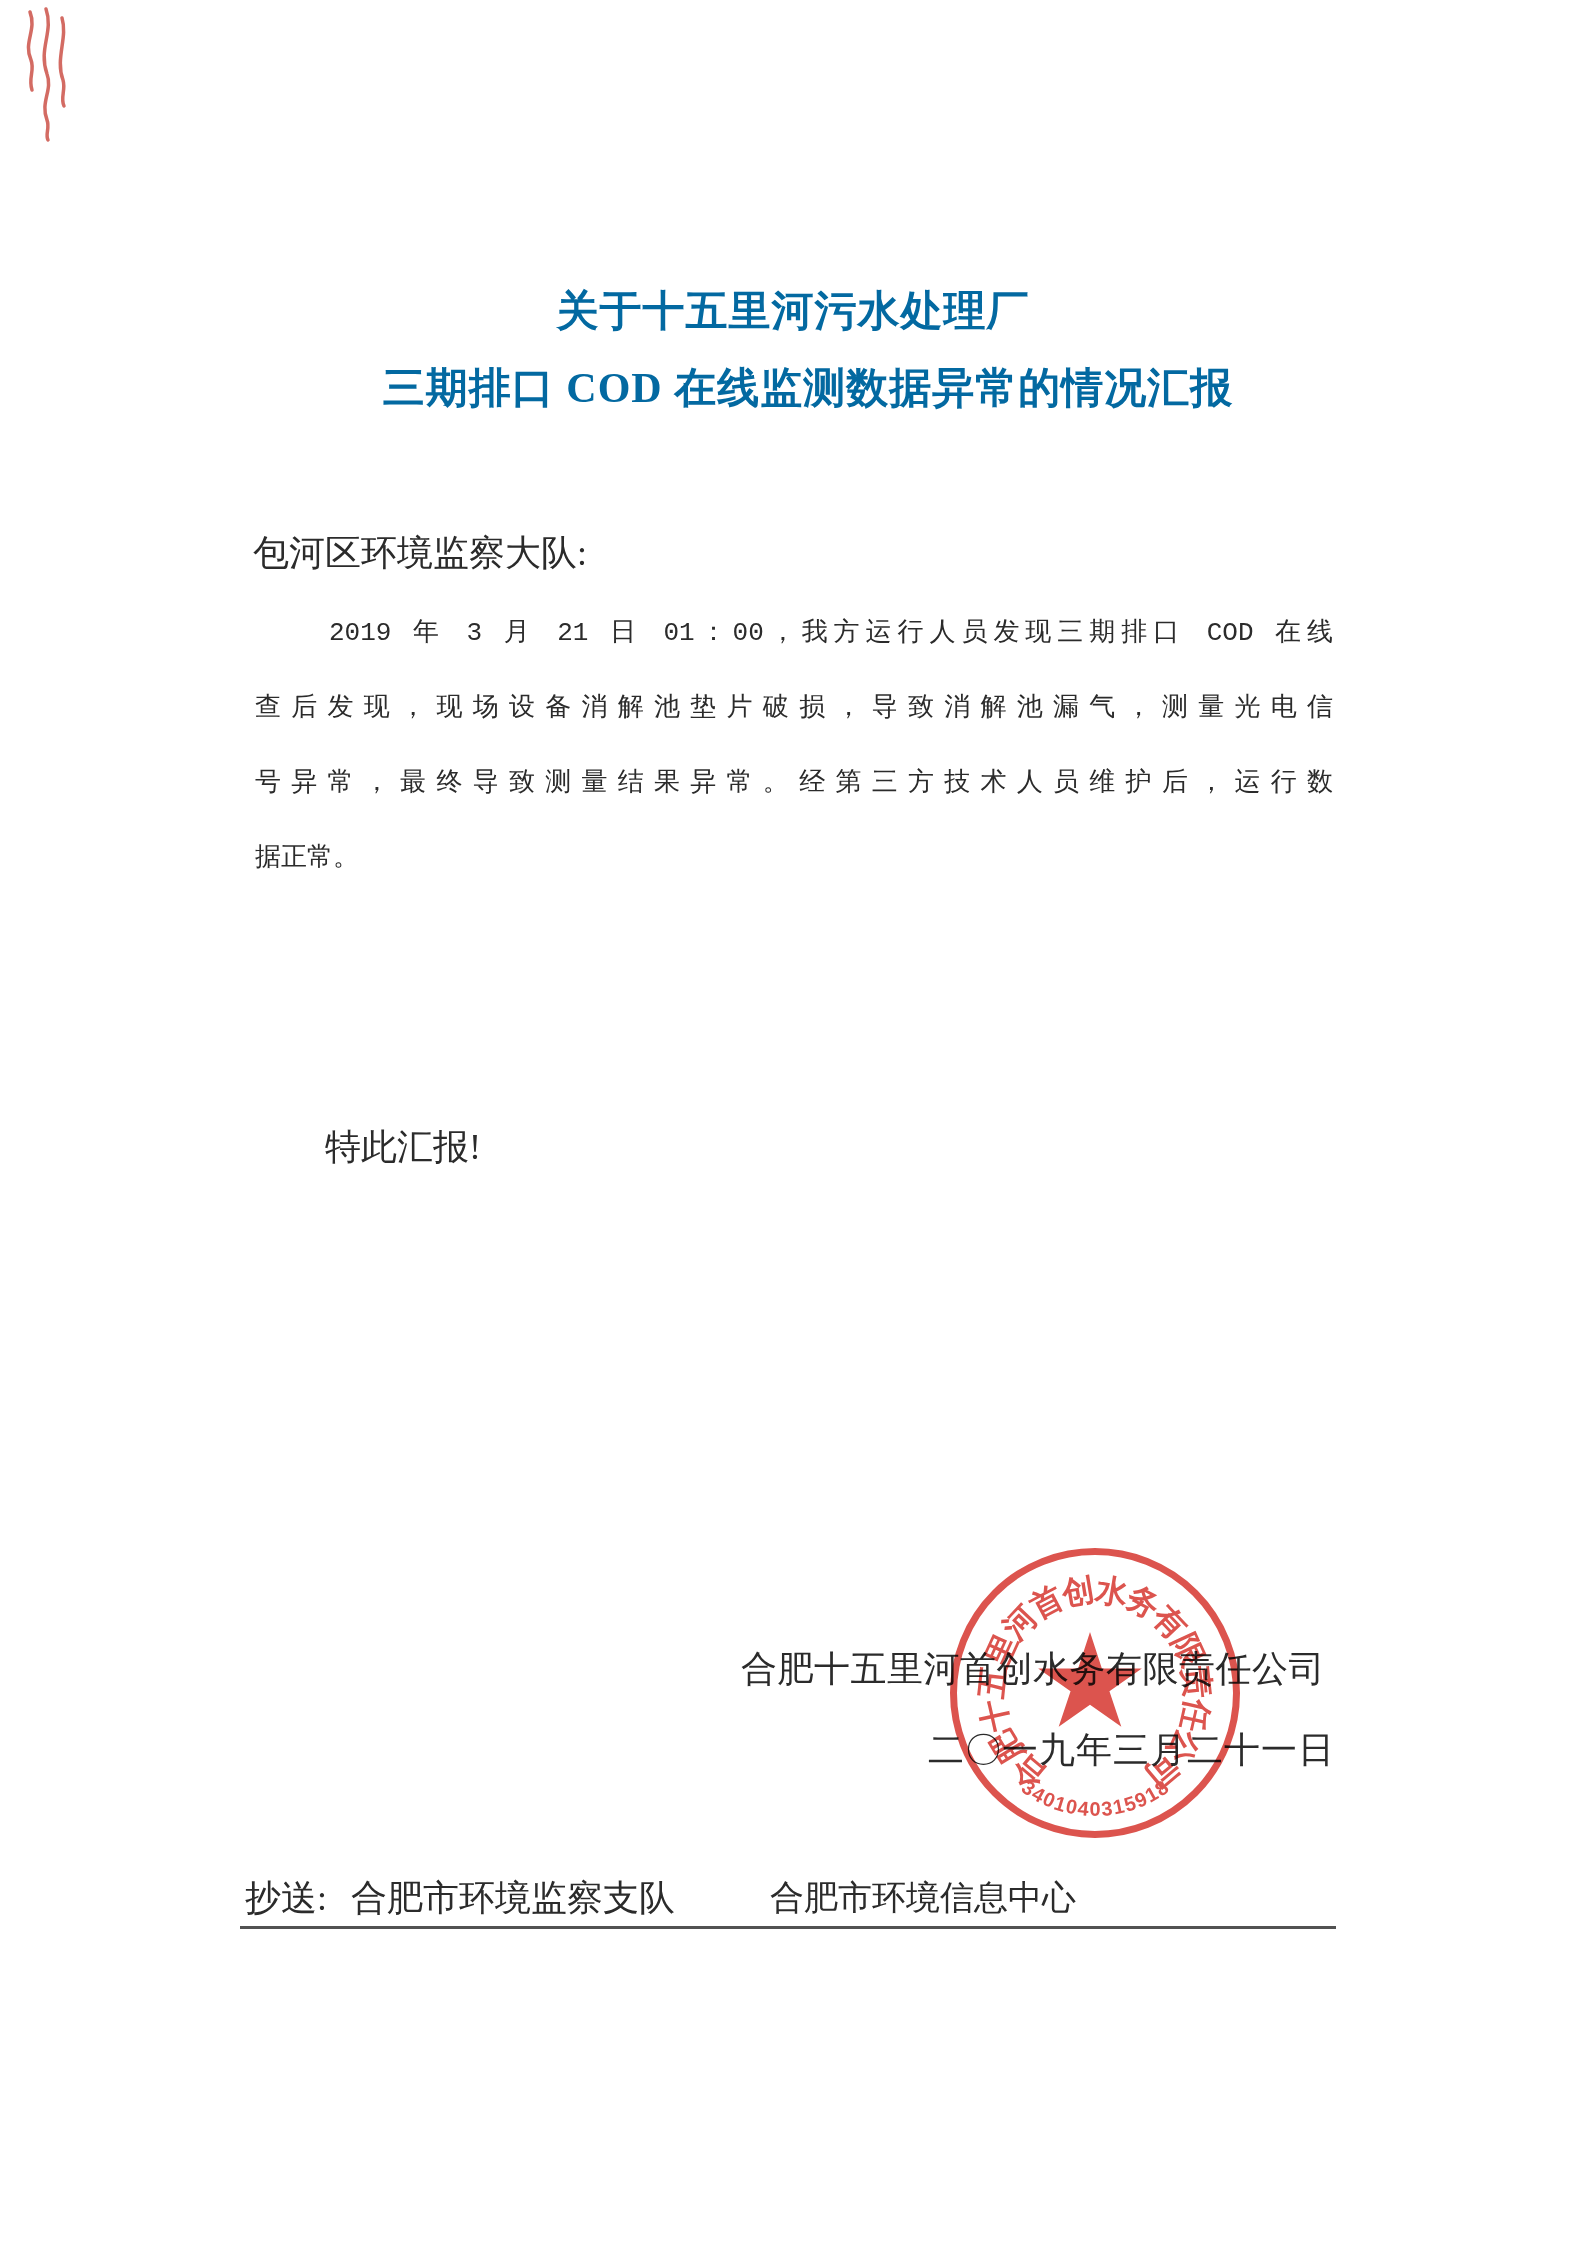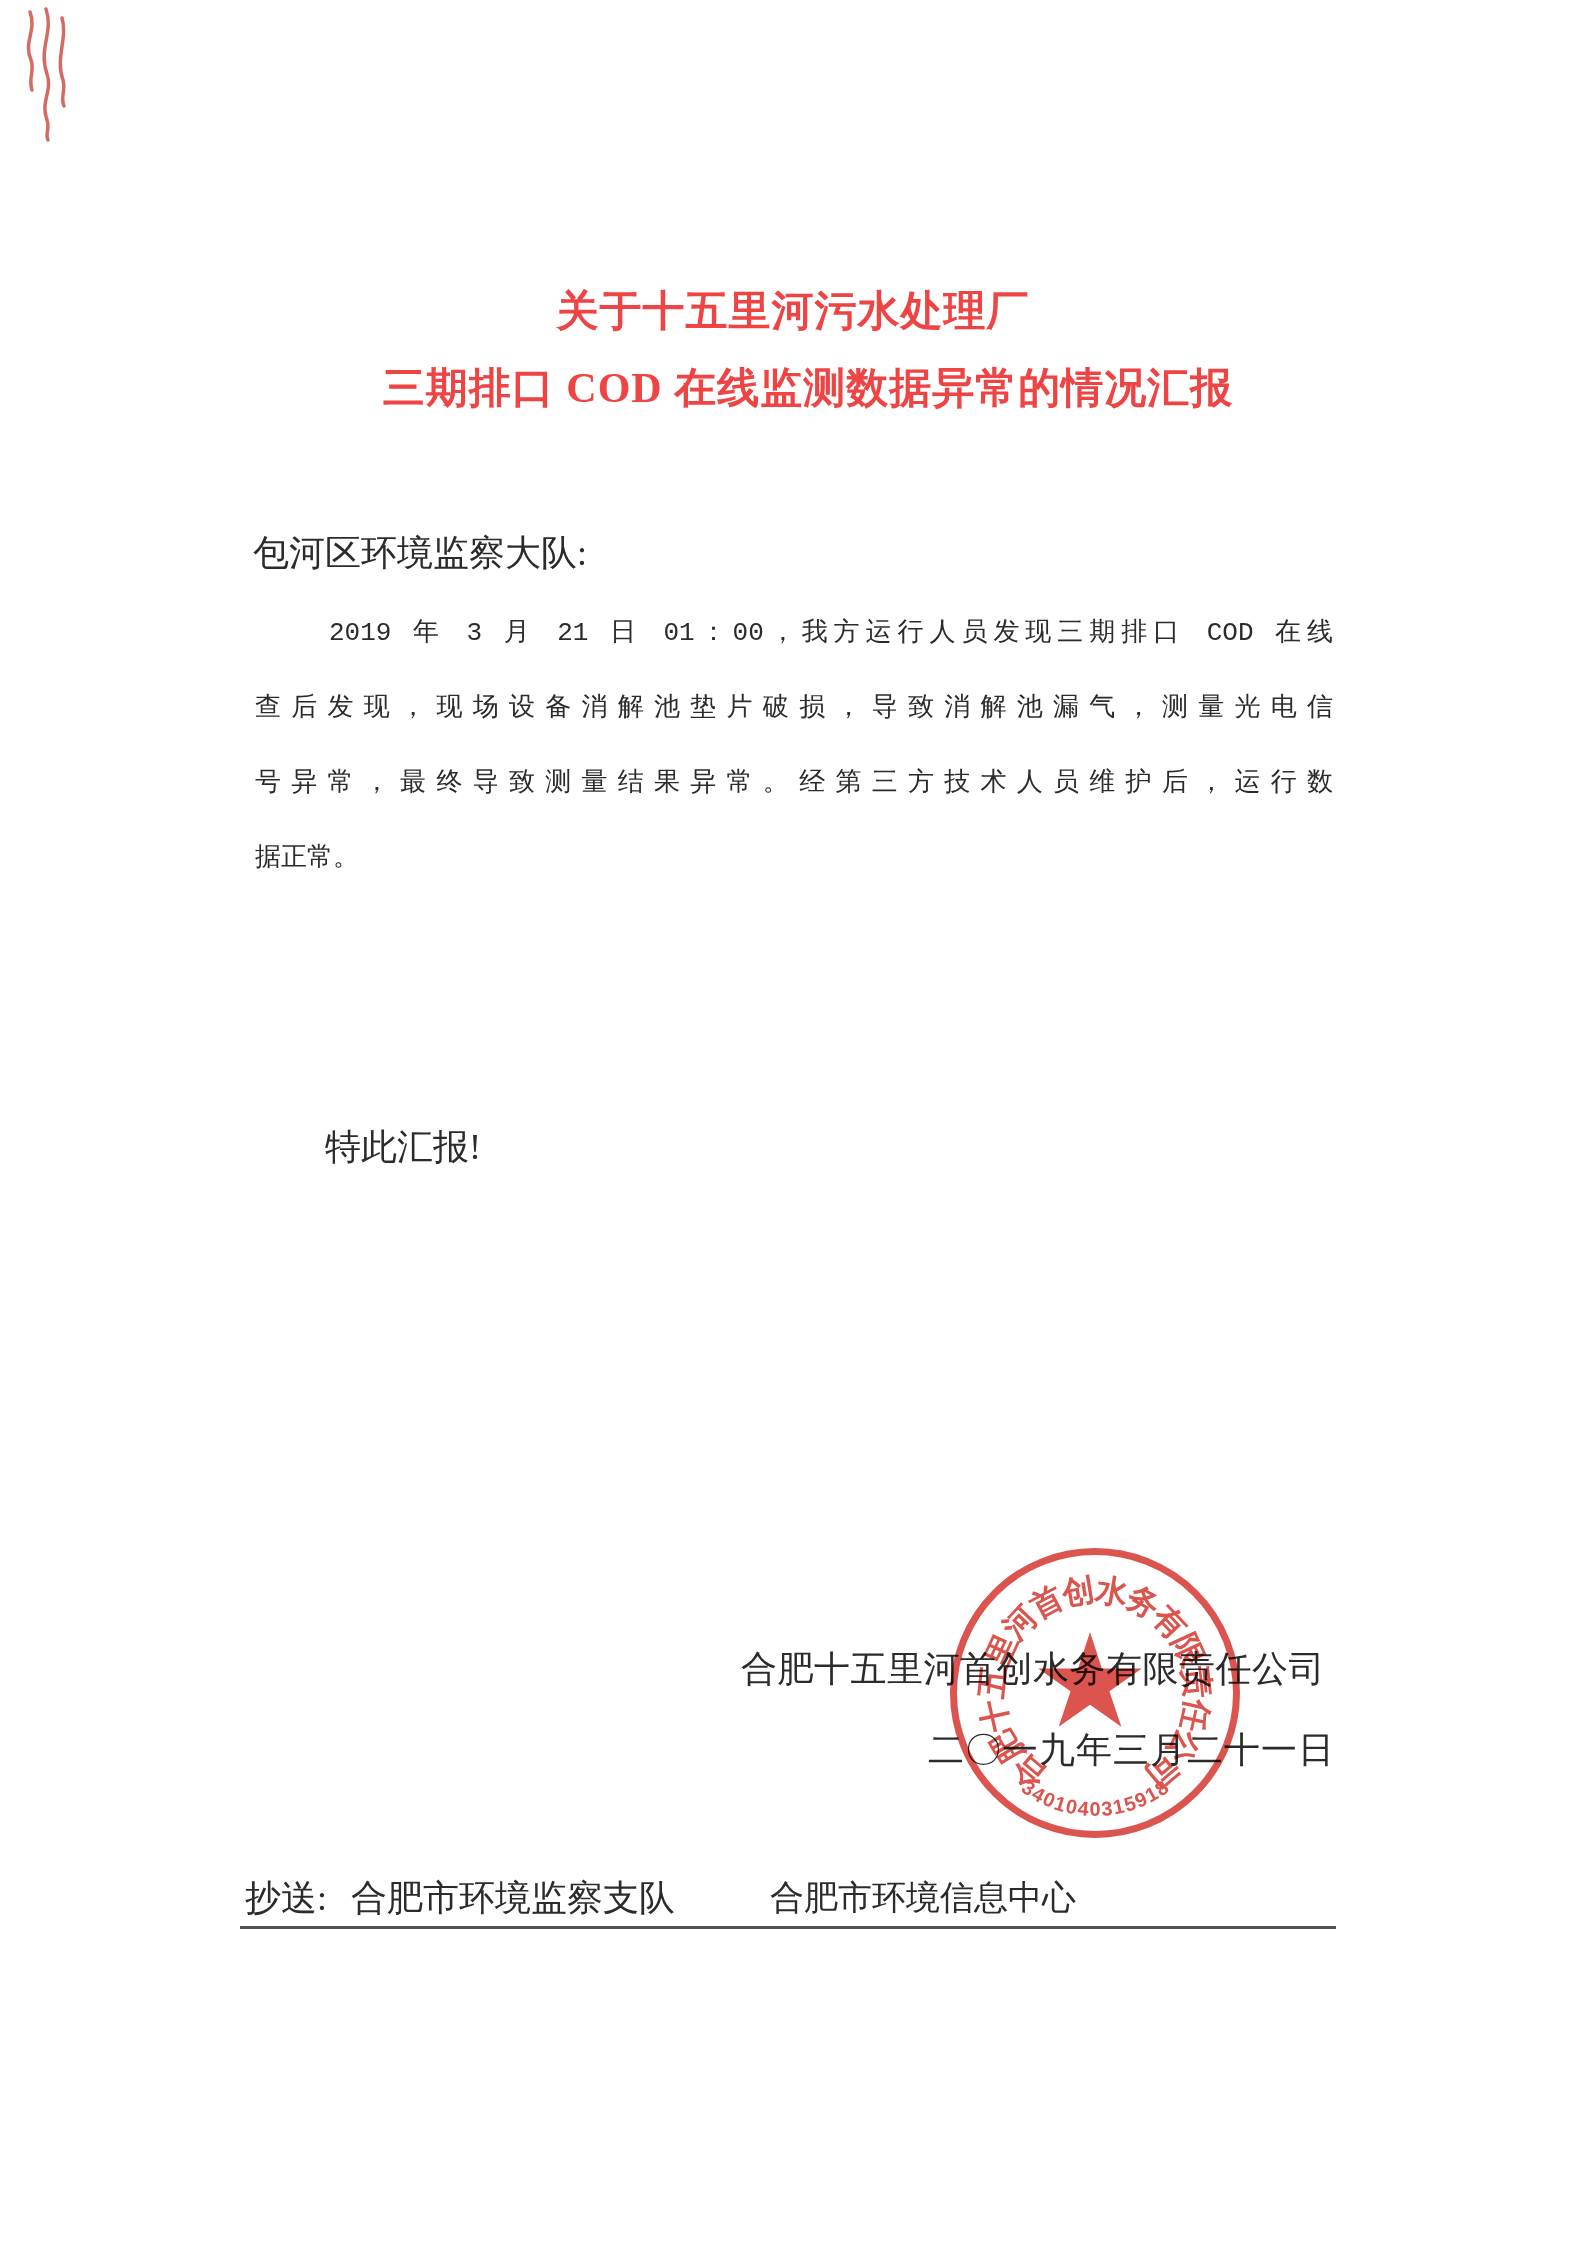--- a/index.html
+++ b/index.html
@@ -12,21 +12,21 @@
     position:relative;width:1586px;height:2244px;background:#ffffff;
     overflow:hidden;
     font-family:"Liberation Serif","DejaVu Serif",serif;
     color:var(--ink);
   }
   .abs{position:absolute;}
   
   .scribble{left:20px;top:6px;width:52px;height:138px;opacity:.8;}
   
   .title{left:0;width:1586px;text-align:center;font-weight:bold;
-         font-size:42px;line-height:46px;color:#ef4444;letter-spacing:1px;}
+         font-size:42px;line-height:46px;color:#0369a1;letter-spacing:1px;}
   .title1{top:288px;}
   .title2{top:365px;padding-left:15px;}
   
   .salutation{left:253px;top:528px;font-size:36px;line-height:50px;}
   
   .body-par{left:255px;top:596px;width:1078px;}
   .bline{height:75px;line-height:75px;font-size:26px;
          text-align:justify;text-align-last:justify;overflow:hidden;font-family:Liberation Mono, monospace;}
   .bline.first{text-indent:74px;}
   .bline.last{text-align:left;text-align-last:left;}

